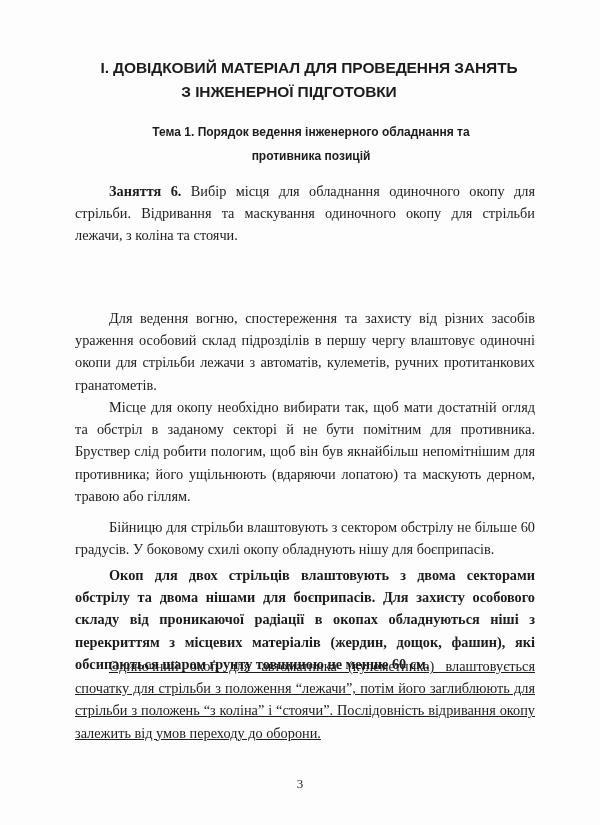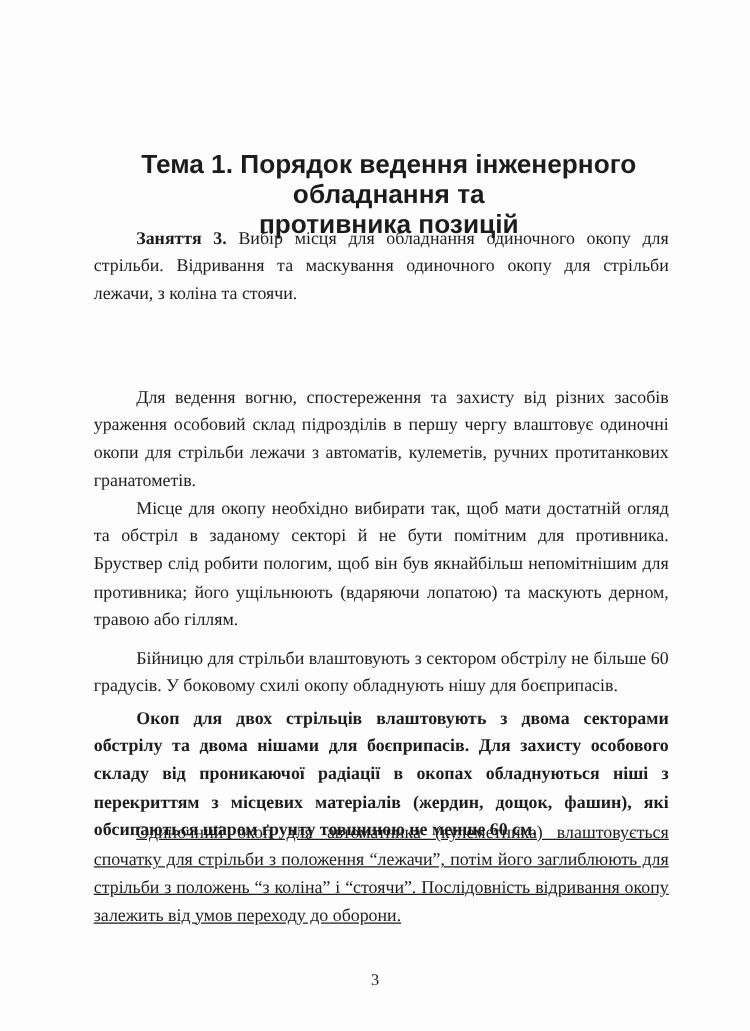--- a/index.html
+++ b/index.html
@@ -3,38 +3,42 @@
   <meta charset="utf-8">
   <style>
     html, body { margin: 0; padding: 0; background: #ffffff; }
     body { width: 600px; height: 825px; position: relative; overflow: hidden; color: #1c1c1c; }
     .page { position: absolute; left: 0; top: 0; width: 600px; height: 825px; background: #fdfdfd; }
     .sans { font-family: "Liberation Sans", "DejaVu Sans", sans-serif; font-weight: bold; }
     .serif { font-family: "Liberation Serif", "DejaVu Serif", serif; }
     .h1 { position: absolute; left: 74px; width: 470px; font-size: 15.5px; line-height: 24px; text-align: left; letter-spacing: -0.1px; }
     .h1 .l1 { display: block; text-align: center; }
     .h1 .l2 { display: block; text-align: center; padding-right: 40px; }
-    .h2 { position: absolute; left: 74px; width: 474px; font-size: 21px; line-height: 24px; text-align: center; }
+    .h2 { position: absolute; left: 74px; width: 474px; font-size: 12px; line-height: 24px; text-align: center; }
     .para { position: absolute; left: 75px; width: 460px; font-size: 14.3px; line-height: 22.2px; text-align: justify; text-indent: 34px; margin: 0; }
     .para b { font-weight: bold; }
     .subhead { position: absolute; left: 75px; width: 460px; font-size: 14.3px; line-height: 22.2px; font-weight: bold; text-align: justify; text-indent: 34px; margin: 0; }
     .pagenum { position: absolute; left: 0; width: 600px; top: 776px; text-align: center; font-size: 13px; }
   </style>
 </head>
 <body>
 
 <div class="page">
 
+  <div class="h1 sans" style="top:56px;">
+    <span class="l1">І. ДОВІДКОВИЙ МАТЕРІАЛ ДЛЯ ПРОВЕДЕННЯ ЗАНЯТЬ</span>
+    <span class="l2">З ІНЖЕНЕРНОЇ ПІДГОТОВКИ</span>
+  </div>
 
   <div class="h2 sans" style="top:120px;">
     <div>Тема 1. Порядок ведення інженерного обладнання та</div>
     <div>противника позицій</div>
   </div>
 
-  <p class="para serif" style="top:180px;"><b>Заняття 3.</b><span> Вибір місця для обладнання одиночного окопу для стрільби. Відривання та маскування одиночного окопу для стрільби лежачи, з коліна та стоячи.</span></p>
+  <p class="para serif" style="top:180px;"><b>Заняття 6.</b><span> Вибір місця для обладнання одиночного окопу для стрільби. Відривання та маскування одиночного окопу для стрільби лежачи, з коліна та стоячи.</span></p>
 
 
   <p class="para serif" style="top:396px;">Місце для окопу необхідно вибирати так, щоб мати достатній огляд та обстріл в заданому секторі й не бути помітним для противника. Бруствер слід робити пологим, щоб він був якнайбільш непомітнішим для противника; його ущільнюють (вдаряючи лопатою) та маскують дерном, травою або гіллям.</p>
 
   <p class="para serif" style="top:307px;">Для ведення вогню, спостереження та захисту від різних засобів ураження особовий склад підрозділів в першу чергу влаштовує одиночні окопи для стрільби лежачи з автоматів, кулеметів, ручних протитанкових гранатометів.</p>
 
   <p class="para serif" style="top:516px;">Бійницю для стрільби влаштовують з сектором обстрілу не більше 60 градусів. У боковому схилі окопу обладнують нішу для боєприпасів.</p>
 
   <p class="para serif" style="top:564px;font-weight:bold;">Окоп для двох стрільців влаштовують з двома секторами обстрілу та двома нішами для боєприпасів. Для захисту особового складу від проникаючої радіації в окопах обладнуються ніші з перекриттям з місцевих матеріалів (жердин, дощок, фашин), які обсипаються шаром ґрунту товщиною не менше 60 см.</p>
 

